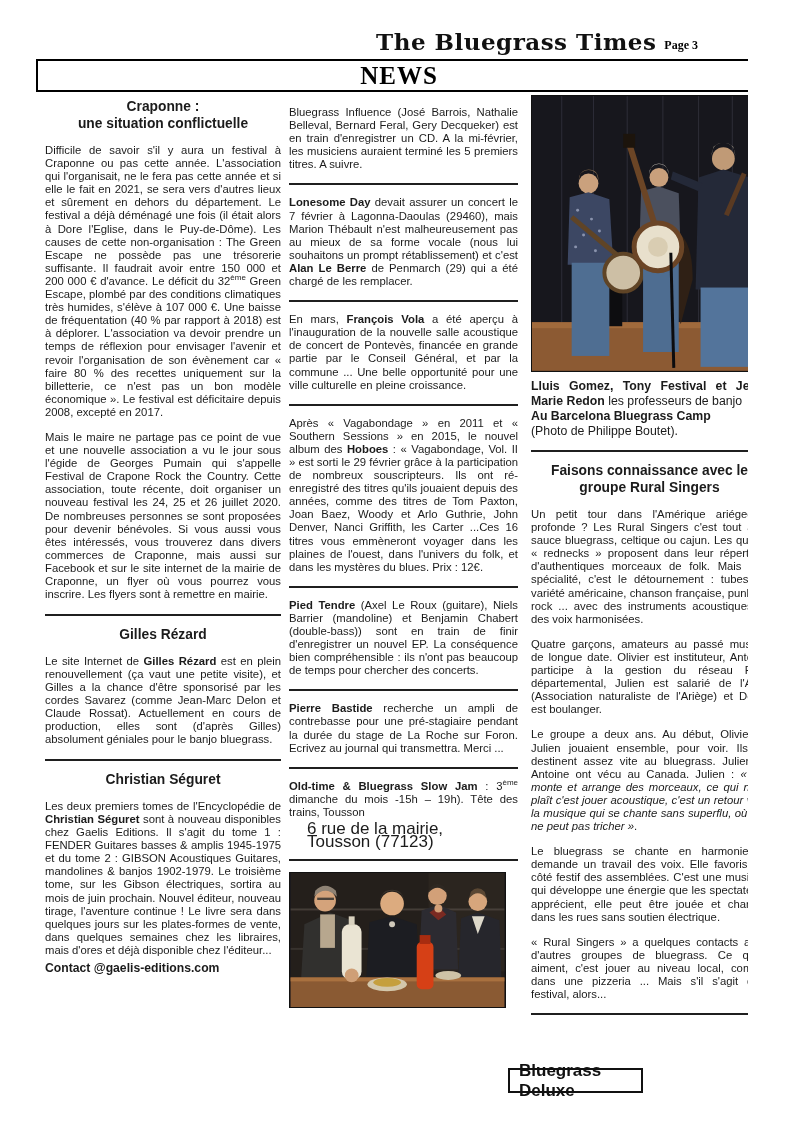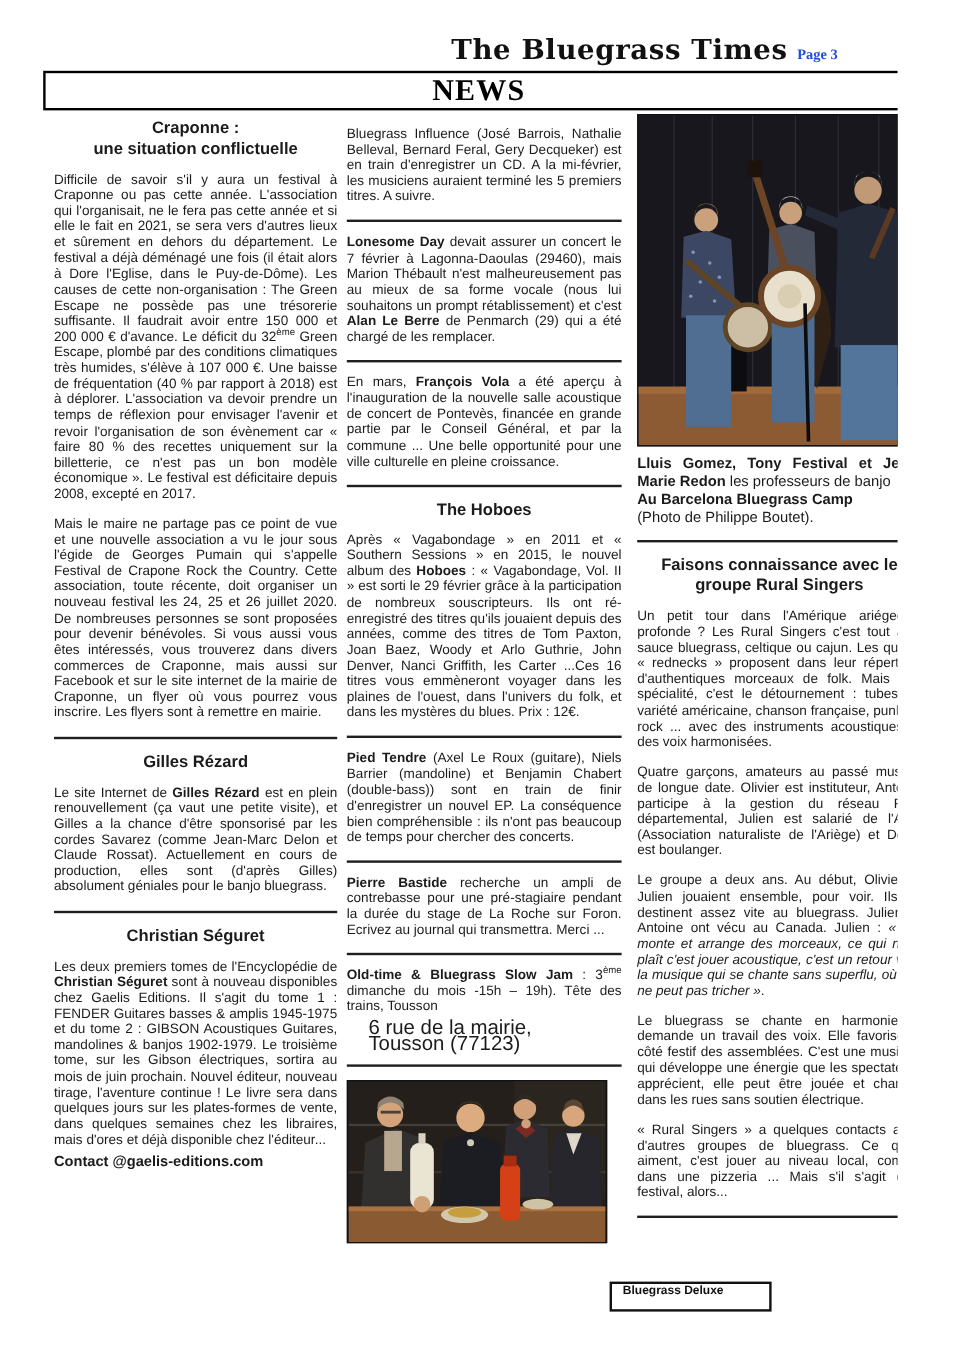--- a/index.html
+++ b/index.html
@@ -8,21 +8,21 @@
     font-family:"Liberation Sans",sans-serif;color:#1b1b1b;
   }
   
   .masthead{position:absolute;top:30px;right:50px;display:flex;align-items:flex-end;}
   .masthead-title{
     font-family:"DejaVu Serif",serif;font-weight:bold;font-size:23px;line-height:24px;
     letter-spacing:0.5px;color:#111;
   }
   .masthead-page{
     font-family:"Liberation Serif",serif;font-weight:bold;font-size:12px;margin-left:8px;
-    padding-bottom:1px;color:#1d4ed8;
+    padding-bottom:1px;color:#000000;
   }
   
   .news-banner{
     position:absolute;left:36px;top:59px;width:722px;height:29px;
     border:2px solid #000;display:flex;align-items:center;justify-content:center;
     font-family:Liberation Serif, serif;font-weight:bold;font-size:25px;letter-spacing:1px;color:#000;
   }
   
   .col{position:absolute;top:99px;}
   .col-left{left:45px;width:236px;}
@@ -45,22 +45,22 @@
   svg{display:block;}
 
   
   .caption{font-size:12.3px;line-height:15px;text-align:justify;margin:7px 0 0;}
   .caption-center{font-size:12.3px;line-height:15px;font-weight:bold;margin:0;}
   .caption-plain{font-size:12.3px;line-height:15px;margin:0 0 2px;}
 
   
   .deluxe-box{
     position:absolute;left:508px;top:1068px;width:122px;height:21px;
-    border:2px solid #111;background:#fff;display:flex;
-    padding-left:9px;font-weight:bold;font-size:10px;color:#111;
+    border:2px solid #111;background:#fff;display:flex;align-items:center;
+    padding-left:9px;font-weight:bold;font-size:17px;color:#111;
   }
 </style>
 </head>
 <body>
 
 <div class="page">
 
   <div class="masthead">
     <span class="masthead-title">The Bluegrass Times</span>
     <span class="masthead-page">Page 3</span>
@@ -86,21 +86,20 @@
     <div class="contact-line">Contact @gaelis-editions.com</div>
   </div>
 
   <div class="col col-mid">
     <p class="body-p"><span style="font-weight: normal;">Bluegrass Influence</span><span> (José Barrois, Nathalie Belleval, Bernard Feral, Gery Decqueker) est en train d'enregistrer un CD. A la mi-février, les musiciens auraient terminé les 5 premiers titres. A suivre.</span></p>
     <hr class="rule">
     <p class="body-p"><span style="font-weight: bold;">Lonesome Day</span><span> devait assurer un concert le 7 février à Lagonna-Daoulas (29460), mais Marion Thébault n'est malheureusement pas au mieux de sa forme vocale (nous lui souhaitons un prompt rétablissement) et c'est </span><span style="font-weight: bold;">Alan Le Berre</span><span> de Penmarch (29) qui a été chargé de les remplacer.</span></p>
     <hr class="rule">
     <p class="body-p"><span>En mars, </span><span style="font-weight: bold;">François Vola</span><span> a été aperçu à l'inauguration de la nouvelle salle acoustique de concert de Pontevès, financée en grande partie par le Conseil Général, et par la commune ... Une belle opportunité pour une ville culturelle en pleine croissance.</span></p>
     <hr class="rule">
-    <div class="sec-heading">The Hoboes</div>
     <p class="body-p"><span>Après « Vagabondage » en 2011 et « Southern Sessions » en 2015, le nouvel album des </span><span style="font-weight: bold;">Hoboes</span><span> : « Vagabondage, Vol. II » est sorti le 29 février grâce à la participation de nombreux souscripteurs. Ils ont ré-enregistré des titres qu'ils jouaient depuis des années, comme des titres de Tom Paxton, Joan Baez, Woody et Arlo Guthrie, John Denver, Nanci Griffith, les Carter ...Ces 16 titres vous emmèneront voyager dans les plaines de l'ouest, dans l'univers du folk, et dans les mystères du blues. Prix : 12€.</span></p>
     <hr class="rule">
     <p class="body-p"><span style="font-weight: bold;">Pied Tendre</span><span> (Axel Le Roux (guitare), Niels Barrier (mandoline) et Benjamin Chabert (double-bass)) sont en train de finir d'enregistrer un nouvel EP. La conséquence bien compréhensible : ils n'ont pas beaucoup de temps pour chercher des concerts.</span></p>
     <hr class="rule">
     <p class="body-p"><span style="font-weight: bold;">Pierre Bastide</span><span> recherche un ampli de contrebasse pour une pré-stagiaire pendant la durée du stage de La Roche sur Foron.  Ecrivez au journal qui transmettra. Merci ...</span></p>
     <hr class="rule">
     <p class="body-p" style="margin-bottom:0;"><span style="font-weight: bold;">Old-time &amp; Bluegrass Slow Jam</span><span> : 3</span><sup>ème</sup><span> dimanche du mois -15h – 19h). Tête des trains, Tousson</span></p>
     <div class="jam-address">6 rue de la mairie, Tousson (77123)</div>
     <hr class="rule">
 

